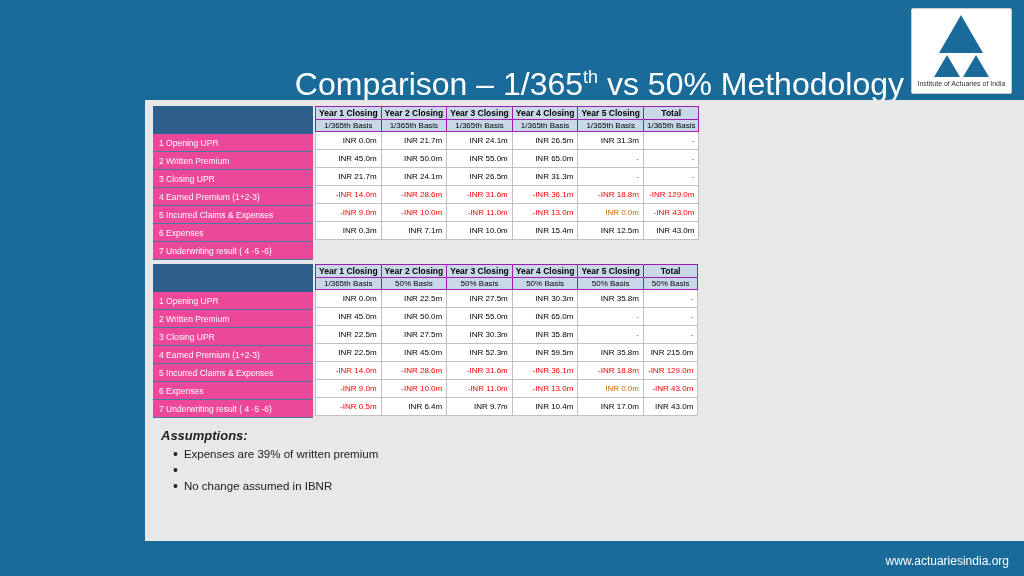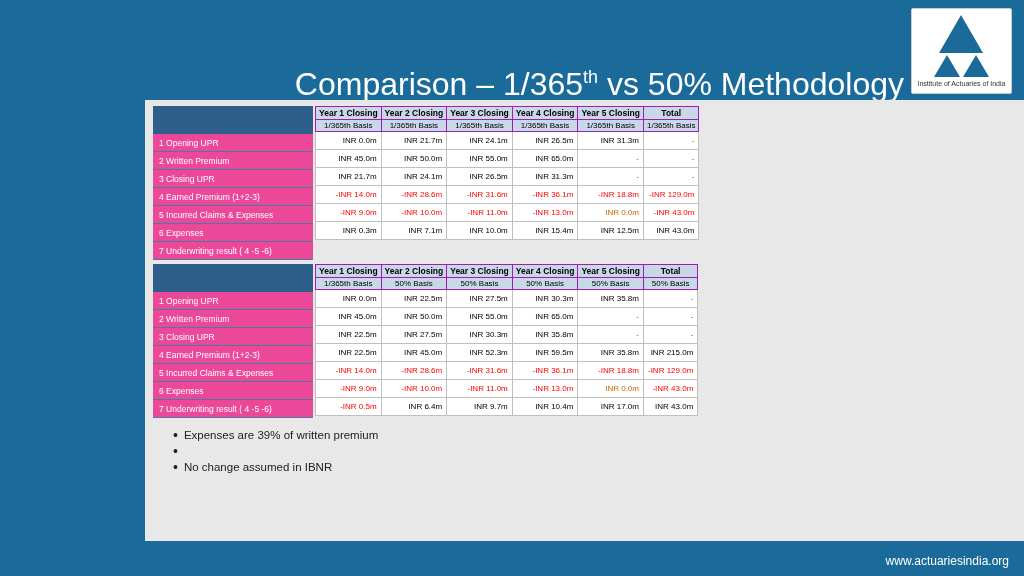--- a/index.html
+++ b/index.html
@@ -394,20 +394,21 @@
             <td>INR 10.4m</td>
             <td>INR 17.0m</td>
             <td>INR 43.0m</td>
           </tr>
         </tbody>
       </table>
     </div>
   </div>
 
   <div class="assumptions">
+    <div class="assumptions-title">Assumptions:</div>
     <div class="assumption-item">
       <span class="bullet">•</span>
       <span>Expenses are 39% of written premium</span>
     </div>
     <div class="assumption-item">
       <span class="bullet">•</span>
     </div>
     <div class="assumption-item">
       <span class="bullet">•</span>
       <span>No change assumed in IBNR</span>

